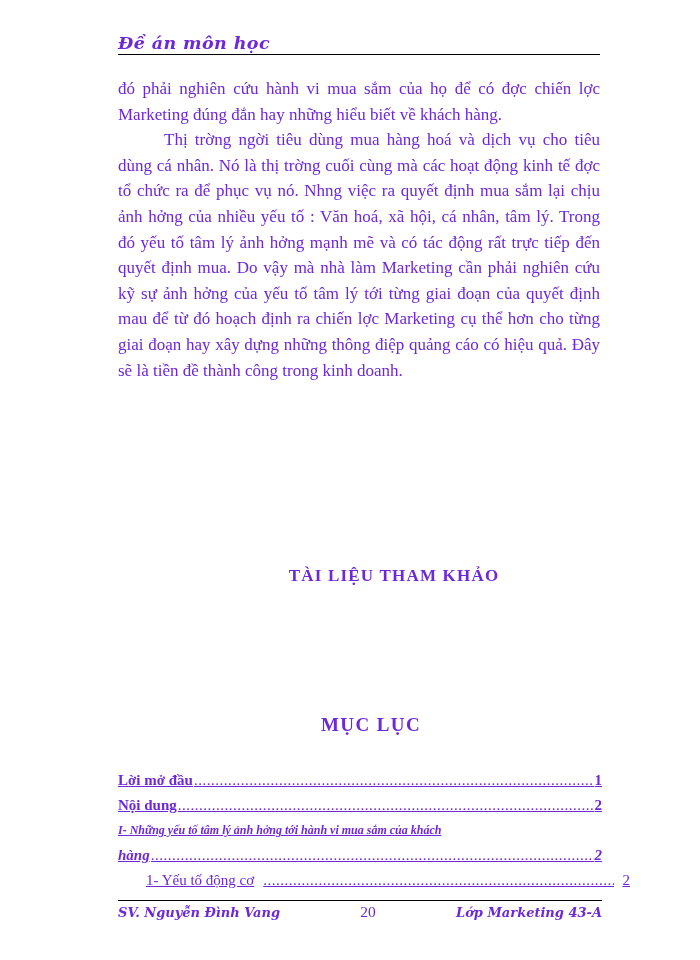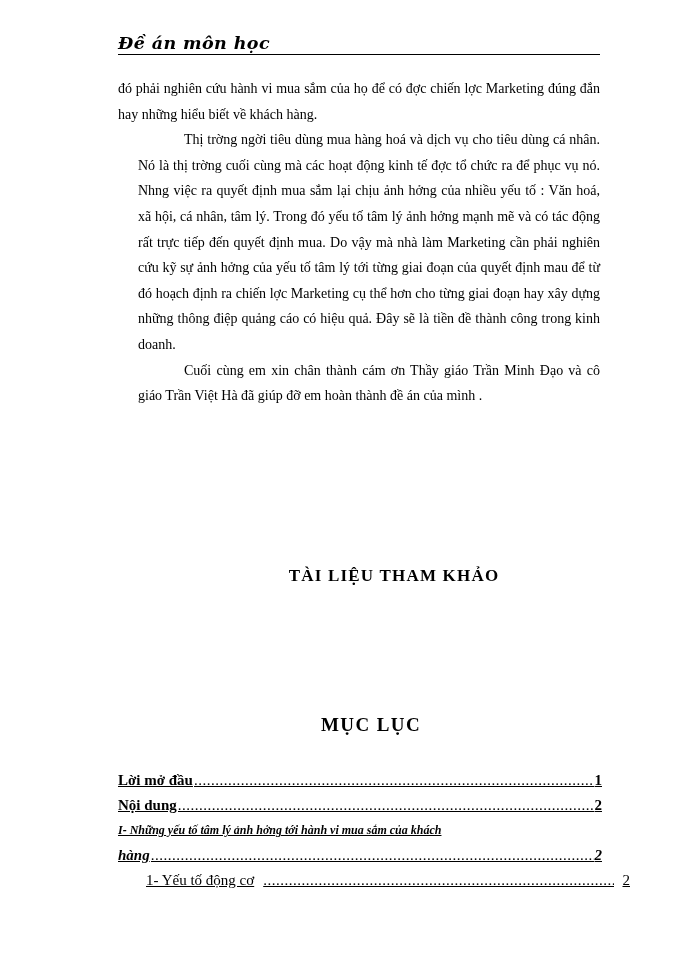--- a/index.html
+++ b/index.html
@@ -9,21 +9,21 @@
   }
 
   .page {
     position: relative;
     width: 700px;
     height: 960px;
     background: #ffffff;
     box-sizing: border-box;
     overflow: hidden;
     font-family: "Liberation Serif", "DejaVu Serif", serif;
-    color: #000000;
+    color: #6d28d9;
   }
 
   
   .header {
     position: absolute;
     left: 118px;
     top: 34px;
     width: 482px;
     border-bottom: 1.3px solid #000;
     padding-bottom: 2px;
@@ -39,30 +39,29 @@
   }
 
   
   .body-block {
     position: absolute;
     left: 118px;
     top: 76px;
     width: 482px;
   }
   .para {
-    font-size: 14px;
+    font-size: 17px;
     line-height: 25.6px;
     text-align: justify;
     text-justify: inter-word;
     margin: 0 0 0 0;
     hyphens: none;
   }
   .para.indent {
     text-indent: 46px;
-    margin-left: 20px;
   }
   .para + .para {
     margin-top: 0;
   }
 
   
   .heading-refs {
     position: absolute;
     left: 0;
     top: 566px;
@@ -184,21 +183,20 @@
 
 <div class="page">
 
   <div class="header">
     <div class="header-title">Đề án môn học</div>
   </div>
 
   <div class="body-block">
     <p class="para">đó phải nghiên cứu hành vi mua sắm của họ để có đợc   chiến lợc Marketing đúng đắn hay những hiểu biết về khách hàng.</p>
     <p class="para indent">Thị trờng   ngời   tiêu dùng mua hàng hoá và dịch vụ cho tiêu dùng cá nhân. Nó là thị trờng   cuối cùng mà các hoạt động kinh tế đợc   tổ chức ra để phục vụ nó. Nhng   việc ra quyết định mua sắm lại chịu ảnh hởng của nhiều yếu tố : Văn hoá, xã hội, cá nhân, tâm lý. Trong đó yếu tố tâm lý ảnh hởng   mạnh mẽ và có tác động rất trực tiếp đến quyết định mua. Do vậy mà nhà làm Marketing cần phải nghiên cứu kỹ sự ảnh hởng   của yếu tố tâm lý tới từng giai đoạn của quyết định mau để từ đó hoạch định ra chiến lợc   Marketing cụ thể hơn cho từng giai đoạn hay xây dựng những thông điệp quảng cáo có hiệu quả. Đây sẽ là tiền đề thành công trong kinh doanh.</p>
-    <p class="para indent">Cuối cùng em xin chân thành cám ơn Thầy giáo Trần Minh Đạo và cô giáo Trần Việt Hà đã giúp đỡ em hoàn thành đề án của mình .</p>
   </div>
 
   <div class="heading-refs">TÀI LIỆU THAM KHẢO</div>
 
 
   <div class="heading-toc">MỤC LỤC</div>
 
   <div class="toc">
 
     <div class="toc-row level1">
@@ -221,14 +219,19 @@
     </div>
 
     <div class="toc-row level3">
       <span class="toc-label">1- Yếu tố động cơ </span>
       <span class="toc-dots">............................................................................................................................................................................................................................</span>
       <span class="toc-page">2</span>
     </div>
 
   </div>
 
+  <div class="footer">
+    <span class="footer-left">SV. Nguyễn Đình Vang</span>
+    <span class="footer-center">20</span>
+    <span class="footer-right">Lớp Marketing 43-A</span>
+  </div>
 
 </div>
 
 </body></html>

